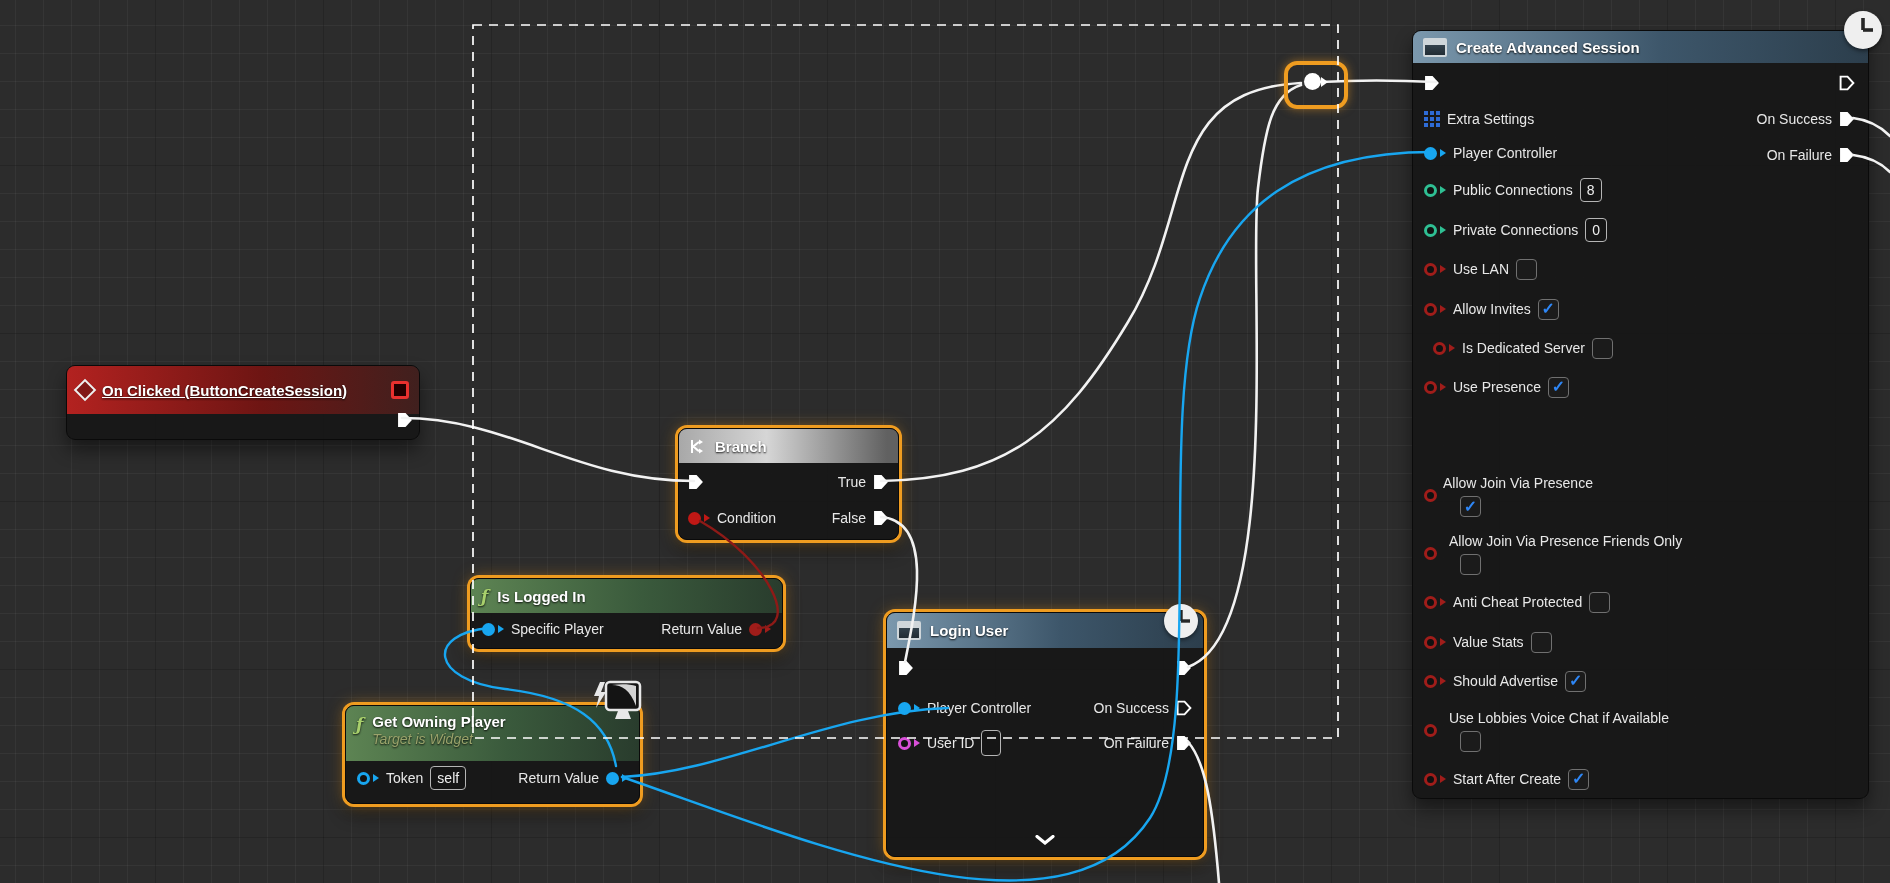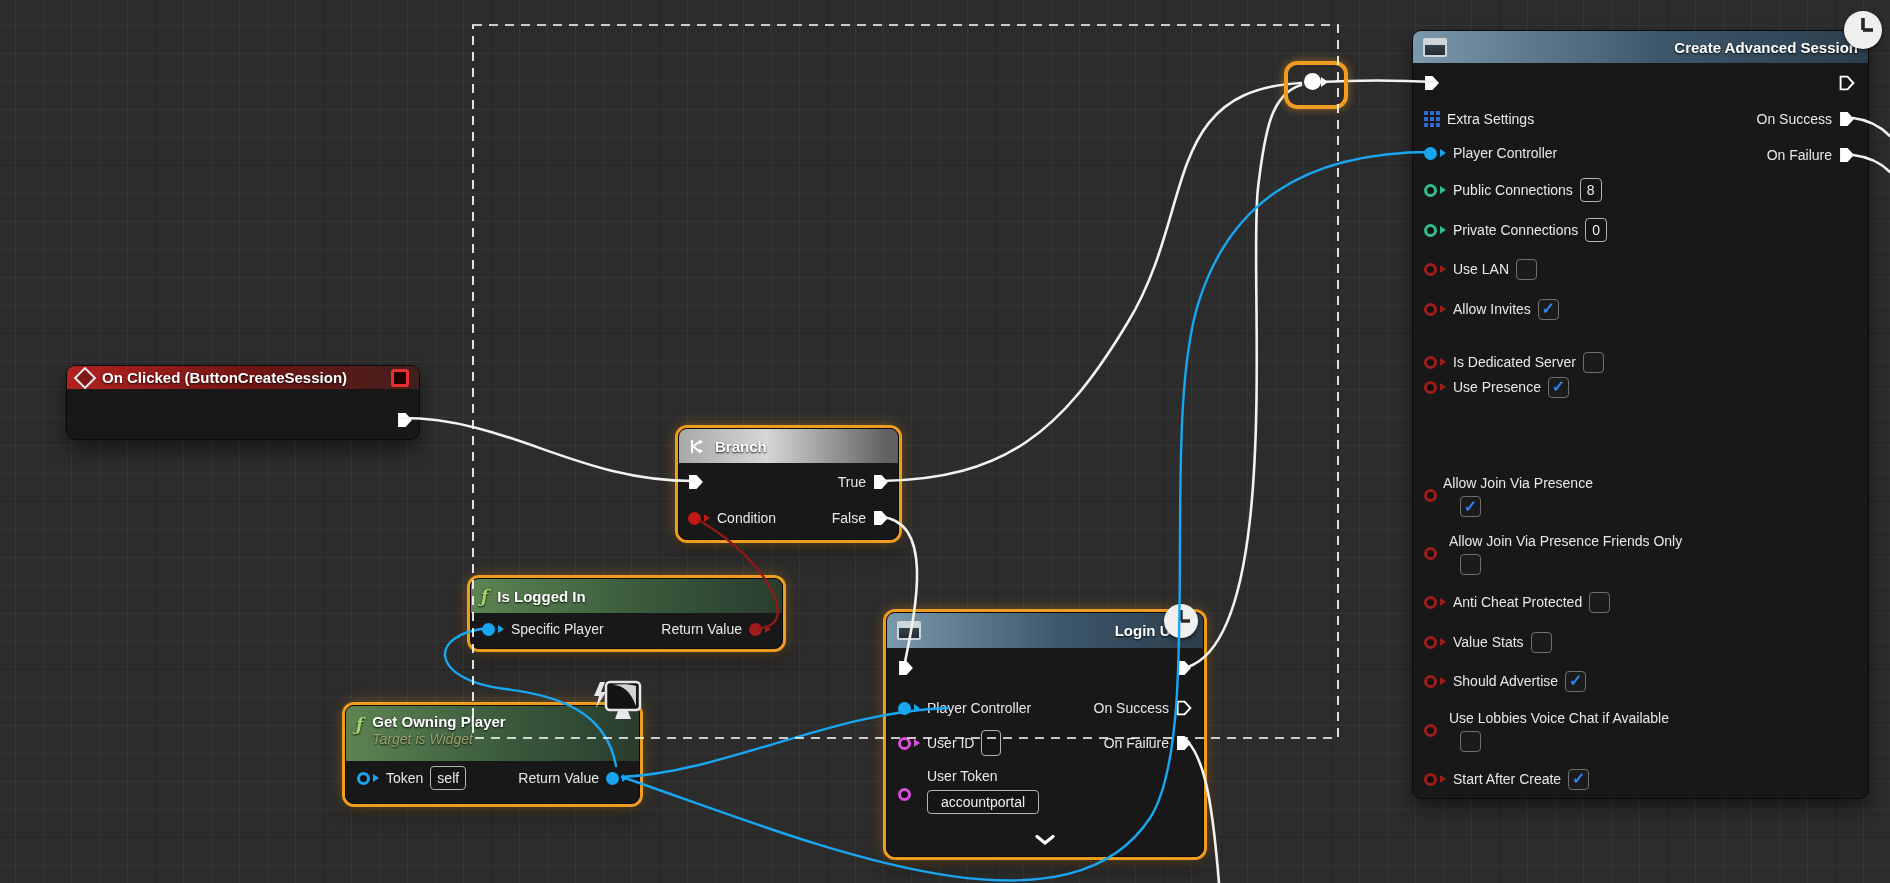--- a/index.html
+++ b/index.html
@@ -18,21 +18,21 @@
   .node{position:absolute; background:rgba(23,23,23,.93); border:1px solid #0a0a0a;
         border-radius:9px; box-shadow:0 10px 18px rgba(0,0,0,.45); z-index:10;}
   .node.selected{box-shadow:0 0 0 3px #ef9c20, 0 0 16px rgba(239,156,32,.55), 0 10px 18px rgba(0,0,0,.45);}
   .hdr{position:absolute; left:0; right:0; top:0; display:flex; align-items:center; gap:9px;
        padding:0 10px; border-radius:8px 8px 0 0; color:#fff; font-weight:bold; font-size:15px;
        text-shadow:0 1px 2px rgba(0,0,0,.9); box-sizing:border-box;}
   .gloss{background-image:linear-gradient(rgba(255,255,255,.28), rgba(255,255,255,.05) 45%, rgba(0,0,0,.12));}
   .hdr-red {background:linear-gradient(90deg,#b32220,#6e1513 55%,#40201e);}
   .hdr-green{background:linear-gradient(90deg,#5d8453,#3a5a3c 55%,#293c2d);}
   .hdr-gray{background:linear-gradient(90deg,#a8a8a8,#d6d6d6 40%,#616161 95%);}
-  .hdr-blue{background:linear-gradient(90deg,#7b98ad,#3d566a 55%,#2c3e4c);justify-content:space-between;}
+  .hdr-blue{background:linear-gradient(90deg,#7b98ad,#3d566a 55%,#2c3e4c);}
   .row{position:absolute; display:flex; align-items:center; gap:7px; color:#e8e8e8;
        font-size:14px; height:26px; white-space:nowrap;}
   .row.right{justify-content:flex-end;}
   .dpin{width:13px;height:13px;border-radius:50%;flex:0 0 auto;}
   .wedge{width:0;height:0;border-top:4px solid transparent;border-bottom:4px solid transparent;
          border-left:6px solid #fff;margin-left:-4px;flex:0 0 auto;}
   .vbox{min-width:14px;height:24px;border:1px solid #b5b5b5;border-radius:4px;background:#151515;
         color:#eee;display:inline-flex;align-items:center;justify-content:center;
         padding:0 6px;font-size:14px;box-sizing:border-box;}
   .cb{width:21px;height:21px;border:1px solid #707070;border-radius:4px;background:#1b1b1b;
@@ -57,21 +57,21 @@
   .winicon::before{content:"";position:absolute;left:0;top:0;right:0;height:5px;background:#cfd6da;}
   .diamond{width:12px;height:12px;border:2.5px solid #efefef;transform:rotate(45deg);flex:0 0 auto;background:rgba(0,0,0,.25);}
   .delegate{margin-left:auto;width:12px;height:12px;border:3px solid #e8312e;border-radius:3px;background:#200;}
 </style>
 </head>
 <body>
 
 <div id="canvas">
 
   <div class="node" style="left:66px;top:365px;width:352px;height:73px;">
-    <div class="hdr hdr-red gloss" style="height:23px;">
+    <div class="hdr hdr-red gloss" style="height:48px;text-decoration:underline;">
       <span class="diamond"></span>
       <span>On Clicked (ButtonCreateSession)</span>
       <span class="delegate"></span>
     </div>
     <div class="row" style="right:6px;top:41px;">
       <svg width="16" height="16" viewBox="0 0 15 15">
           <path d="M1 1 H8 L14 7.5 L8 14 H1 Z" fill="#fff"></path>
         </svg>
     </div>
   </div>
@@ -182,25 +182,20 @@
       <span class="dpin" style="border:3.5px solid #d94fd9;width:7px;height:7px;background:#111;"></span>
         <span class="wedge" style="border-left-color:#d94fd9;"></span>
       <span>User ID</span>
       <span class="vbox" style="width:20px;height:26px;"></span>
     </div>
     <div class="row right" style="right:11px;top:117px;">
       <span>On Failure</span>
       <svg width="16" height="16" viewBox="0 0 15 15">
           <path d="M1 1 H8 L14 7.5 L8 14 H1 Z" fill="#fff"></path>
         </svg>
-    </div>
-    <div class="two" style="left:11px;top:153px;width:290px;height:58px;">
-      <span class="lbl" style="margin-left:29px;">User Token</span>
-      <span class="dpin" style="border:3.5px solid #d94fd9;width:7px;height:7px;background:#111;top:22px;"></span>
-      <span class="vbox" style="position:absolute;left:29px;top:24px;width:112px;">accountportal</span>
     </div>
     <div style="position:absolute;left:148px;top:218px;">
       <svg width="20" height="10" viewBox="0 0 20 10">
           <polyline points="2,1.5 10,8 18,1.5" fill="none" stroke="#fff" stroke-width="3.2" stroke-linecap="round"></polyline>
         </svg>
     </div>
     <div class="clock" style="left:277px;top:-9px;width:34px;height:34px;">
       <svg width="34" height="34" viewBox="0 0 34 34">
           <line x1="17" y1="17" x2="17" y2="6" stroke="#262626" stroke-width="3.4"></line>
           <line x1="17" y1="17" x2="26" y2="17" stroke="#262626" stroke-width="3.4"></line>
@@ -279,21 +274,21 @@
         </span>
     </div>
     <div class="row" style="left:11px;top:265px;">
       <span class="dpin" style="border:3.5px solid #a01d1a;width:7px;height:7px;background:#111;"></span>
         <span class="wedge" style="border-left-color:#a01d1a;"></span>
       <span>Allow Invites</span>
       <span class="cb">
           <span class="check">✓</span>
         </span>
     </div>
-    <div class="row" style="left:11px;top:304px;margin-top:14px;">
+    <div class="row" style="left:20px;top:304px;">
       <span class="dpin" style="border:3.5px solid #a01d1a;width:7px;height:7px;background:#111;"></span>
         <span class="wedge" style="border-left-color:#a01d1a;"></span>
       <span>Is Dedicated Server</span>
       <span class="cb">
           <span class="check"></span>
         </span>
     </div>
     <div class="row" style="left:11px;top:343px;">
       <span class="dpin" style="border:3.5px solid #a01d1a;width:7px;height:7px;background:#111;"></span>
         <span class="wedge" style="border-left-color:#a01d1a;"></span>

